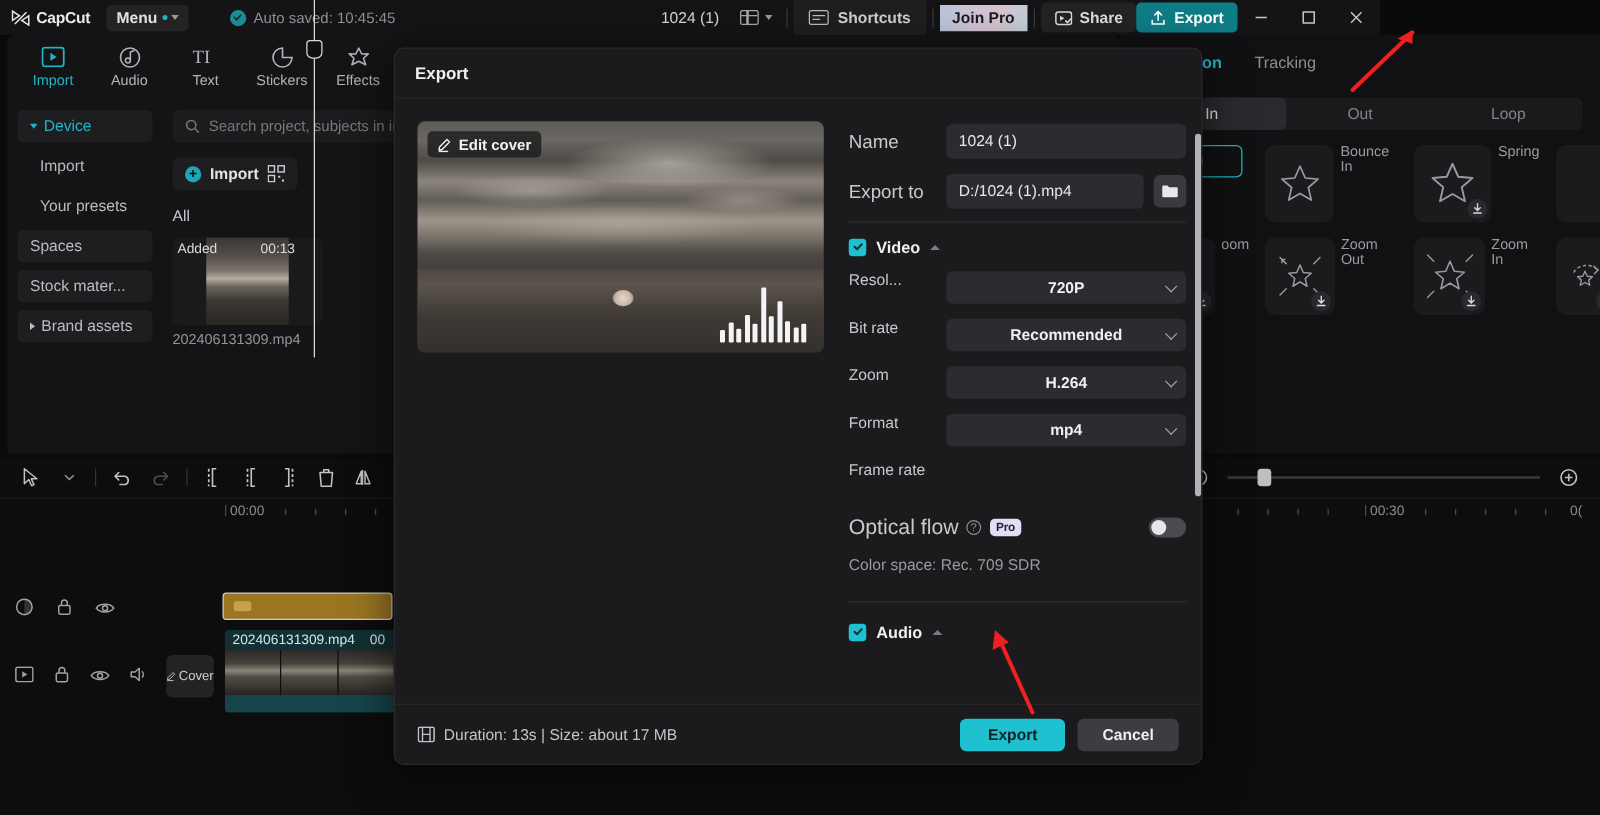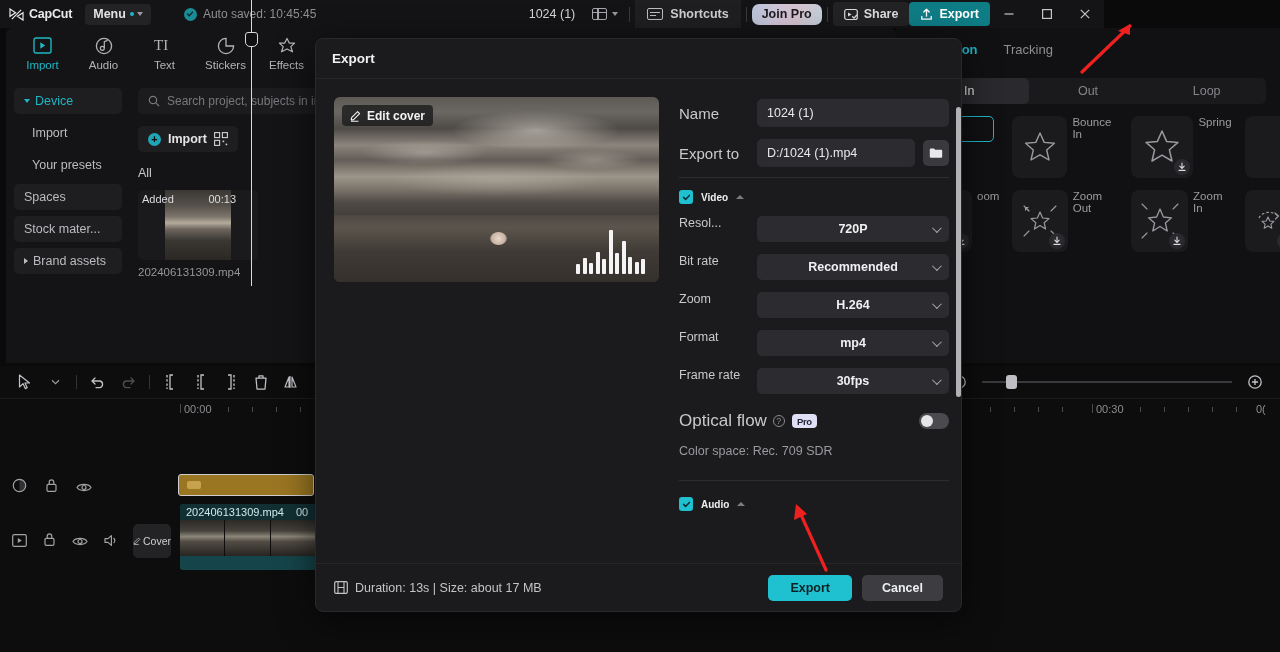--- a/index.html
+++ b/index.html
@@ -44,21 +44,21 @@
   .vdiv { width:1px; height:15px; background:#3a3a3d; margin: 0 5px; }
   .shortcuts-btn {
     display:flex;align-items:center;gap:7px;height:28px;padding:0 12px;
     background:#1f1f22;font-size:12.5px;color:#cfcfd2;font-weight:600;
   }
   .sc-icon{width:16px;height:12px;border:1.3px solid #bdbdc0;border-radius:2px;display:flex;flex-direction:column;justify-content:center;gap:1.5px;padding:0 2px;}
   .sc-icon i{display:block;height:1.2px;background:#bdbdc0;}
   .sc-icon i:nth-child(1){width:100%;}
   .sc-icon i:nth-child(2){width:60%;}
   .joinpro {
-    height: 21px; padding: 0 10px; border-radius: 7px; font-size: 12.5px; font-weight: 700;
+    height: 21px; padding: 0 10px; border-radius: 0; font-size: 12.5px; font-weight: 700;
     color: #1b1b1e; display:flex;align-items:center;
     background: linear-gradient(100deg,#b9c4d8 0%,#cfc4d8 35%,#d6c2cf 60%,#c2cfd8 100%);
   }
   .share-btn {
     display:flex;align-items:center;gap:6px;height:24px;padding:0 11px;border-radius:4px;
     background:#232326;font-size:12.5px;font-weight:600;color:#dcdcdf;
   }
   .export-btn-top {
     display:flex;align-items:center;gap:6px;height:24px;padding:0 11px;border-radius:4px;
     background:#0e7d86;font-size:12.5px;font-weight:700;color:#ffffff;
@@ -165,21 +165,21 @@
   .wave{position:absolute;right:14px;bottom:8px;display:flex;align-items:flex-end;gap:2.5px;height:50px;}
   .wave i{width:4px;background:#f4f4f6;display:block;border-radius:1px;}
   .dlg-right{flex:1;padding-left:18px;padding-right:12px;position:relative;}
   .frow{display:flex;align-items:center;height:32px;margin-bottom:8px;}
   .flabel{width:78px;font-size:15px;color:#c9c9cd;}
   .finput{flex:1;height:28px;border-radius:5px;background:#2c2c30;display:flex;align-items:center;padding:0 10px;font-size:12.5px;color:#e8e8ea;}
   .folder-btn{width:26px;height:26px;border-radius:5px;background:#3a3a3e;display:flex;align-items:center;justify-content:center;margin-left:8px;}
   .hr{height:1px;background:#2e2e32;margin:6px 0 12px 0;}
   .sect-head{display:flex;align-items:center;gap:8px;margin-bottom:12px;}
   .cbx{width:14px;height:14px;border-radius:3px;background:#1fc0d0;display:flex;align-items:center;justify-content:center;}
-  .sect-title{font-size:10px;font-weight:700;color:#f0f0f2;}
+  .sect-title{font-size:13px;font-weight:700;color:#f0f0f2;}
   .chev-up{width:0;height:0;border-left:4px solid transparent;border-right:4px solid transparent;border-bottom:4.5px solid #7c7c82;}
   .srow{display:flex;align-items:flex-start;height:32px;margin-bottom:6px;}
   .slabel{width:78px;font-size:12.5px;color:#c9c9cd;}
   .sel{flex:1;height:26px;border-radius:5px;background:#2c2c30;display:flex;align-items:center;justify-content:center;position:relative;
     font-size:12.5px;font-weight:700;color:#f0f0f2;}
   .sel .chev{position:absolute;right:10px;width:7px;height:7px;border-right:1.5px solid #a6a6ab;border-bottom:1.5px solid #a6a6ab;transform:rotate(45deg) translateY(-2px);}
   .optrow{display:flex;align-items:center;height:30px;margin-top:4px;}
   .optlabel{font-size:17px;color:#c9c9cd;}
   .qmark{width:12px;height:12px;border-radius:50%;border:1.2px solid #8b8b90;color:#8b8b90;font-size:9px;
     display:flex;align-items:center;justify-content:center;margin-left:6px;}
@@ -792,24 +792,20 @@
         </div>
         <div class="srow">
           <span class="slabel">Format</span>
           <div class="sel">
             <span>mp4</span>
             <span class="chev"></span>
           </div>
         </div>
         <div class="srow">
           <span class="slabel">Frame rate</span>
-          <div class="sel">
-            <span>30fps</span>
-            <span class="chev"></span>
-          </div>
         </div>
 
         <div class="optrow">
           <span class="optlabel">Optical flow</span>
           <span class="qmark">?</span>
           <span class="probadge">Pro</span>
           <span class="toggle">
               <i></i>
             </span>
         </div>

